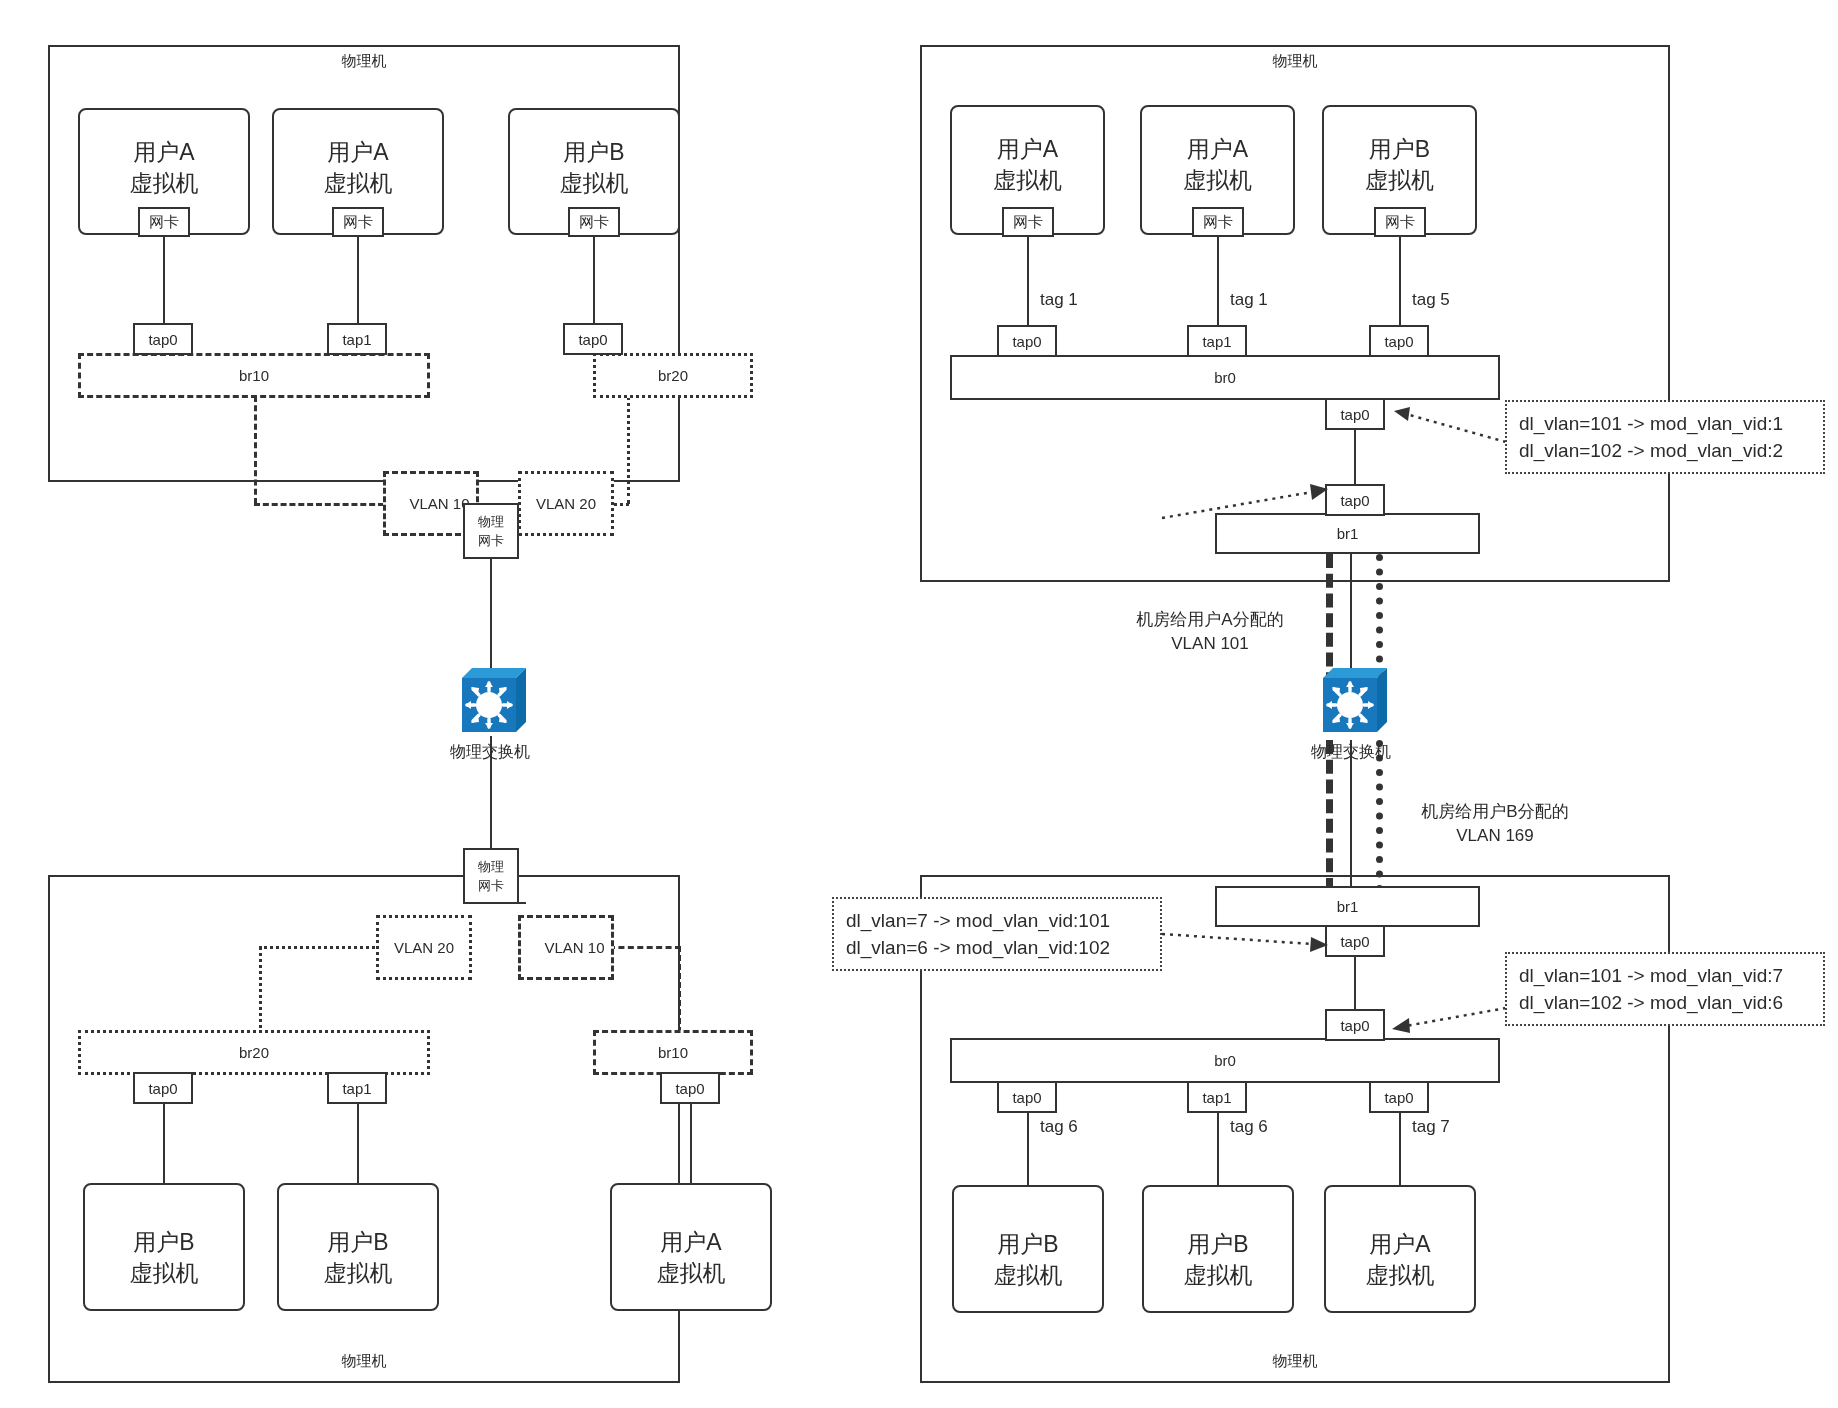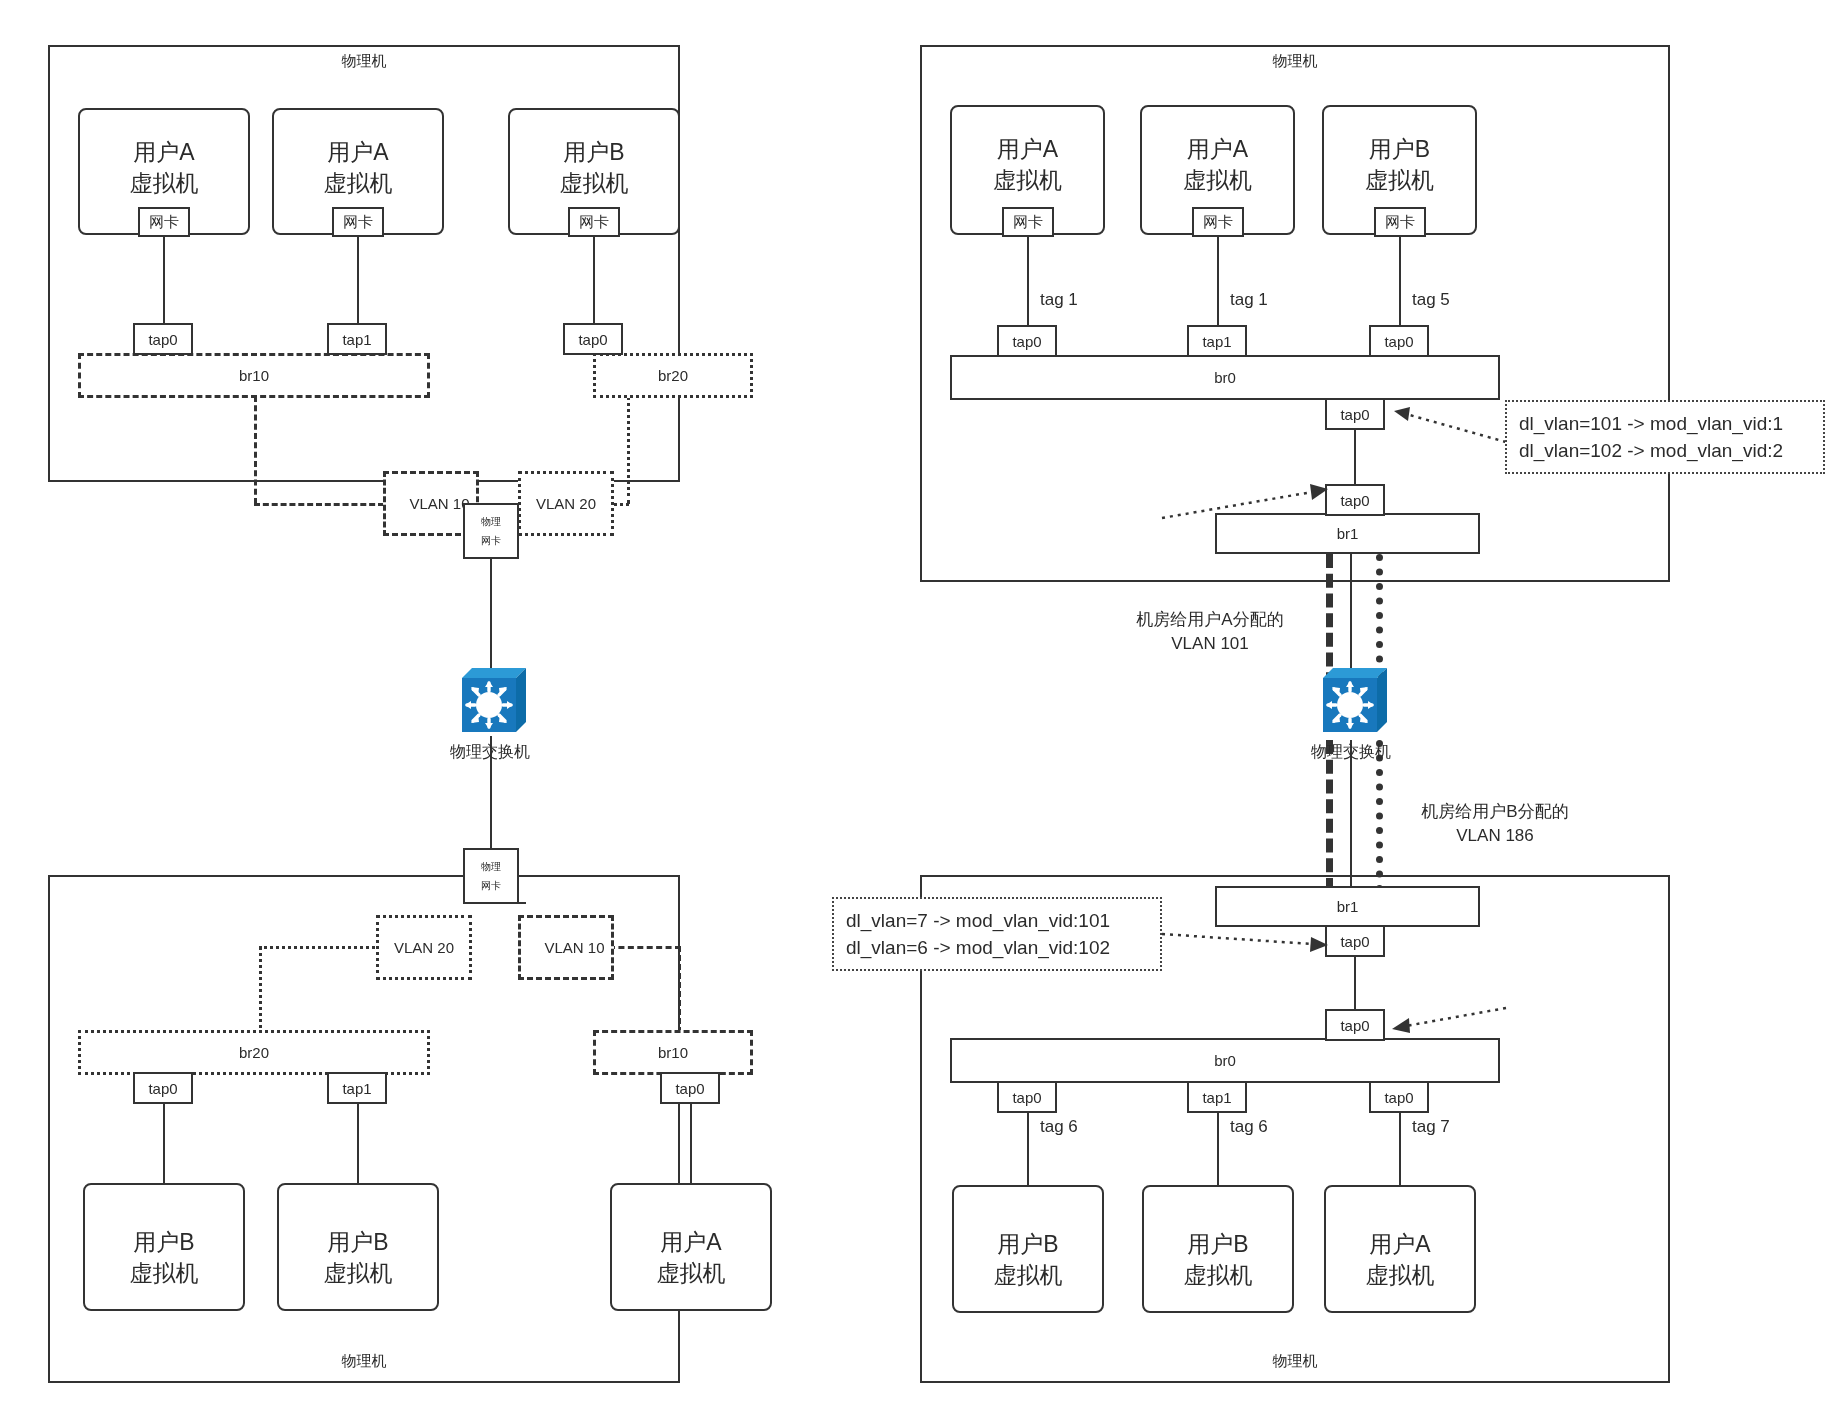--- a/index.html
+++ b/index.html
@@ -25,21 +25,21 @@
   .bridge.dashed{border:3px dashed #333;}
   .bridge.dotted{border:3px dotted #333;}
 
   .vlanbox{position:absolute;box-sizing:border-box;background:#fff;
            display:flex;align-items:center;justify-content:center;font-size:15px;color:#2b2b2b;z-index:5;}
   .vlanbox.dashed{border:3px dashed #333;padding-left:17px;}
   .vlanbox.dotted{border:3px dotted #333;}
 
   .pnic{position:absolute;border:2px solid #333;background:#fff;box-sizing:border-box;
         display:flex;align-items:center;justify-content:center;text-align:center;
-        font-size:10px;line-height:19px;color:#2b2b2b;white-space:pre-line;z-index:7;}
+        font-size:13px;line-height:19px;color:#2b2b2b;white-space:pre-line;z-index:7;}
 
   
   .ln{position:absolute;background:#333;z-index:2;}
   .lnv{width:2px;}
   .lnh{height:2px;}
 
   .dl{position:absolute;z-index:2;}
   .dl-v-dash{width:0;border-left:3px dashed #333;}
   .dl-h-dash{height:0;border-top:3px dashed #333;}
   .dl-v-dot{width:0;border-left:3px dotted #333;}
@@ -244,21 +244,21 @@
   <div class="trunk-dash" style="left:1326px;top:554px;height:152px;"></div>
   <div class="trunk-dot" style="left:1376px;top:554px;height:152px;"></div>
   <div class="ln lnv" style="left:1350px;top:554px;height:152px;"></div>
   <div class="vlanlbl" style="left:1110px;top:608px;width:200px;">机房给用户A分配的
 VLAN 101</div>
 
   <div class="trunk-dash" style="left:1326px;top:740px;height:152px;"></div>
   <div class="trunk-dot" style="left:1376px;top:740px;height:152px;"></div>
   <div class="ln lnv" style="left:1350px;top:740px;height:152px;"></div>
   <div class="vlanlbl" style="left:1395px;top:800px;width:200px;">机房给用户B分配的
-VLAN 186</div>
+VLAN 169</div>
 
   <div class="switch" style="left:1313px;top:660px;width:76px;height:76px;">
     <svg width="76" height="76" viewBox="0 0 76 76">
       <polygon points="10,18 20,8 74,8 64,18" fill="#2c9ad6"></polygon>
       <polygon points="64,18 74,8 74,62 64,72" fill="#0d6ca8"></polygon>
       <rect x="10" y="18" width="54" height="54" fill="#1878bd"></rect>
       <circle cx="37" cy="45" r="13" fill="#ffffff"></circle>
       <g stroke="#ffffff" stroke-width="3.4" stroke-linecap="round" fill="none">
         <line x1="37" y1="31" x2="37" y2="23"></line>
           <line x1="37" y1="59" x2="37" y2="67"></line>
@@ -296,20 +296,22 @@
 
   <div class="note" style="left:832px;top:897px;width:330px;">dl_vlan=7 -&gt; mod_vlan_vid:101
 dl_vlan=6 -&gt; mod_vlan_vid:102</div>
   <div class="arrowline" style="left:1160px;top:920px;width:175px;height:40px;">
     <svg width="175" height="40">
         <line x1="2" y1="14" x2="152" y2="24" stroke="#333" stroke-width="2.5" stroke-dasharray="3,5"></line>
         <polygon points="168,25 151,17 150,32" fill="#333"></polygon>
       </svg>
   </div>
 
+  <div class="note" style="left:1505px;top:952px;width:320px;">dl_vlan=101 -&gt; mod_vlan_vid:7
+dl_vlan=102 -&gt; mod_vlan_vid:6</div>
   <div class="arrowline" style="left:1380px;top:1000px;width:130px;height:40px;">
     <svg width="130" height="40">
         <line x1="126" y1="8" x2="26" y2="26" stroke="#333" stroke-width="2.5" stroke-dasharray="3,5"></line>
         <polygon points="12,29 29,18 30,33" fill="#333"></polygon>
       </svg>
   </div>
 
   <div class="tap" style="left:997px;top:1081px;width:60px;height:32px;">tap0</div>
   <div class="ln lnv" style="left:1027px;top:1113px;height:73px;"></div>
   <div class="tag" style="left:1040px;top:1117px;">tag 6</div>

